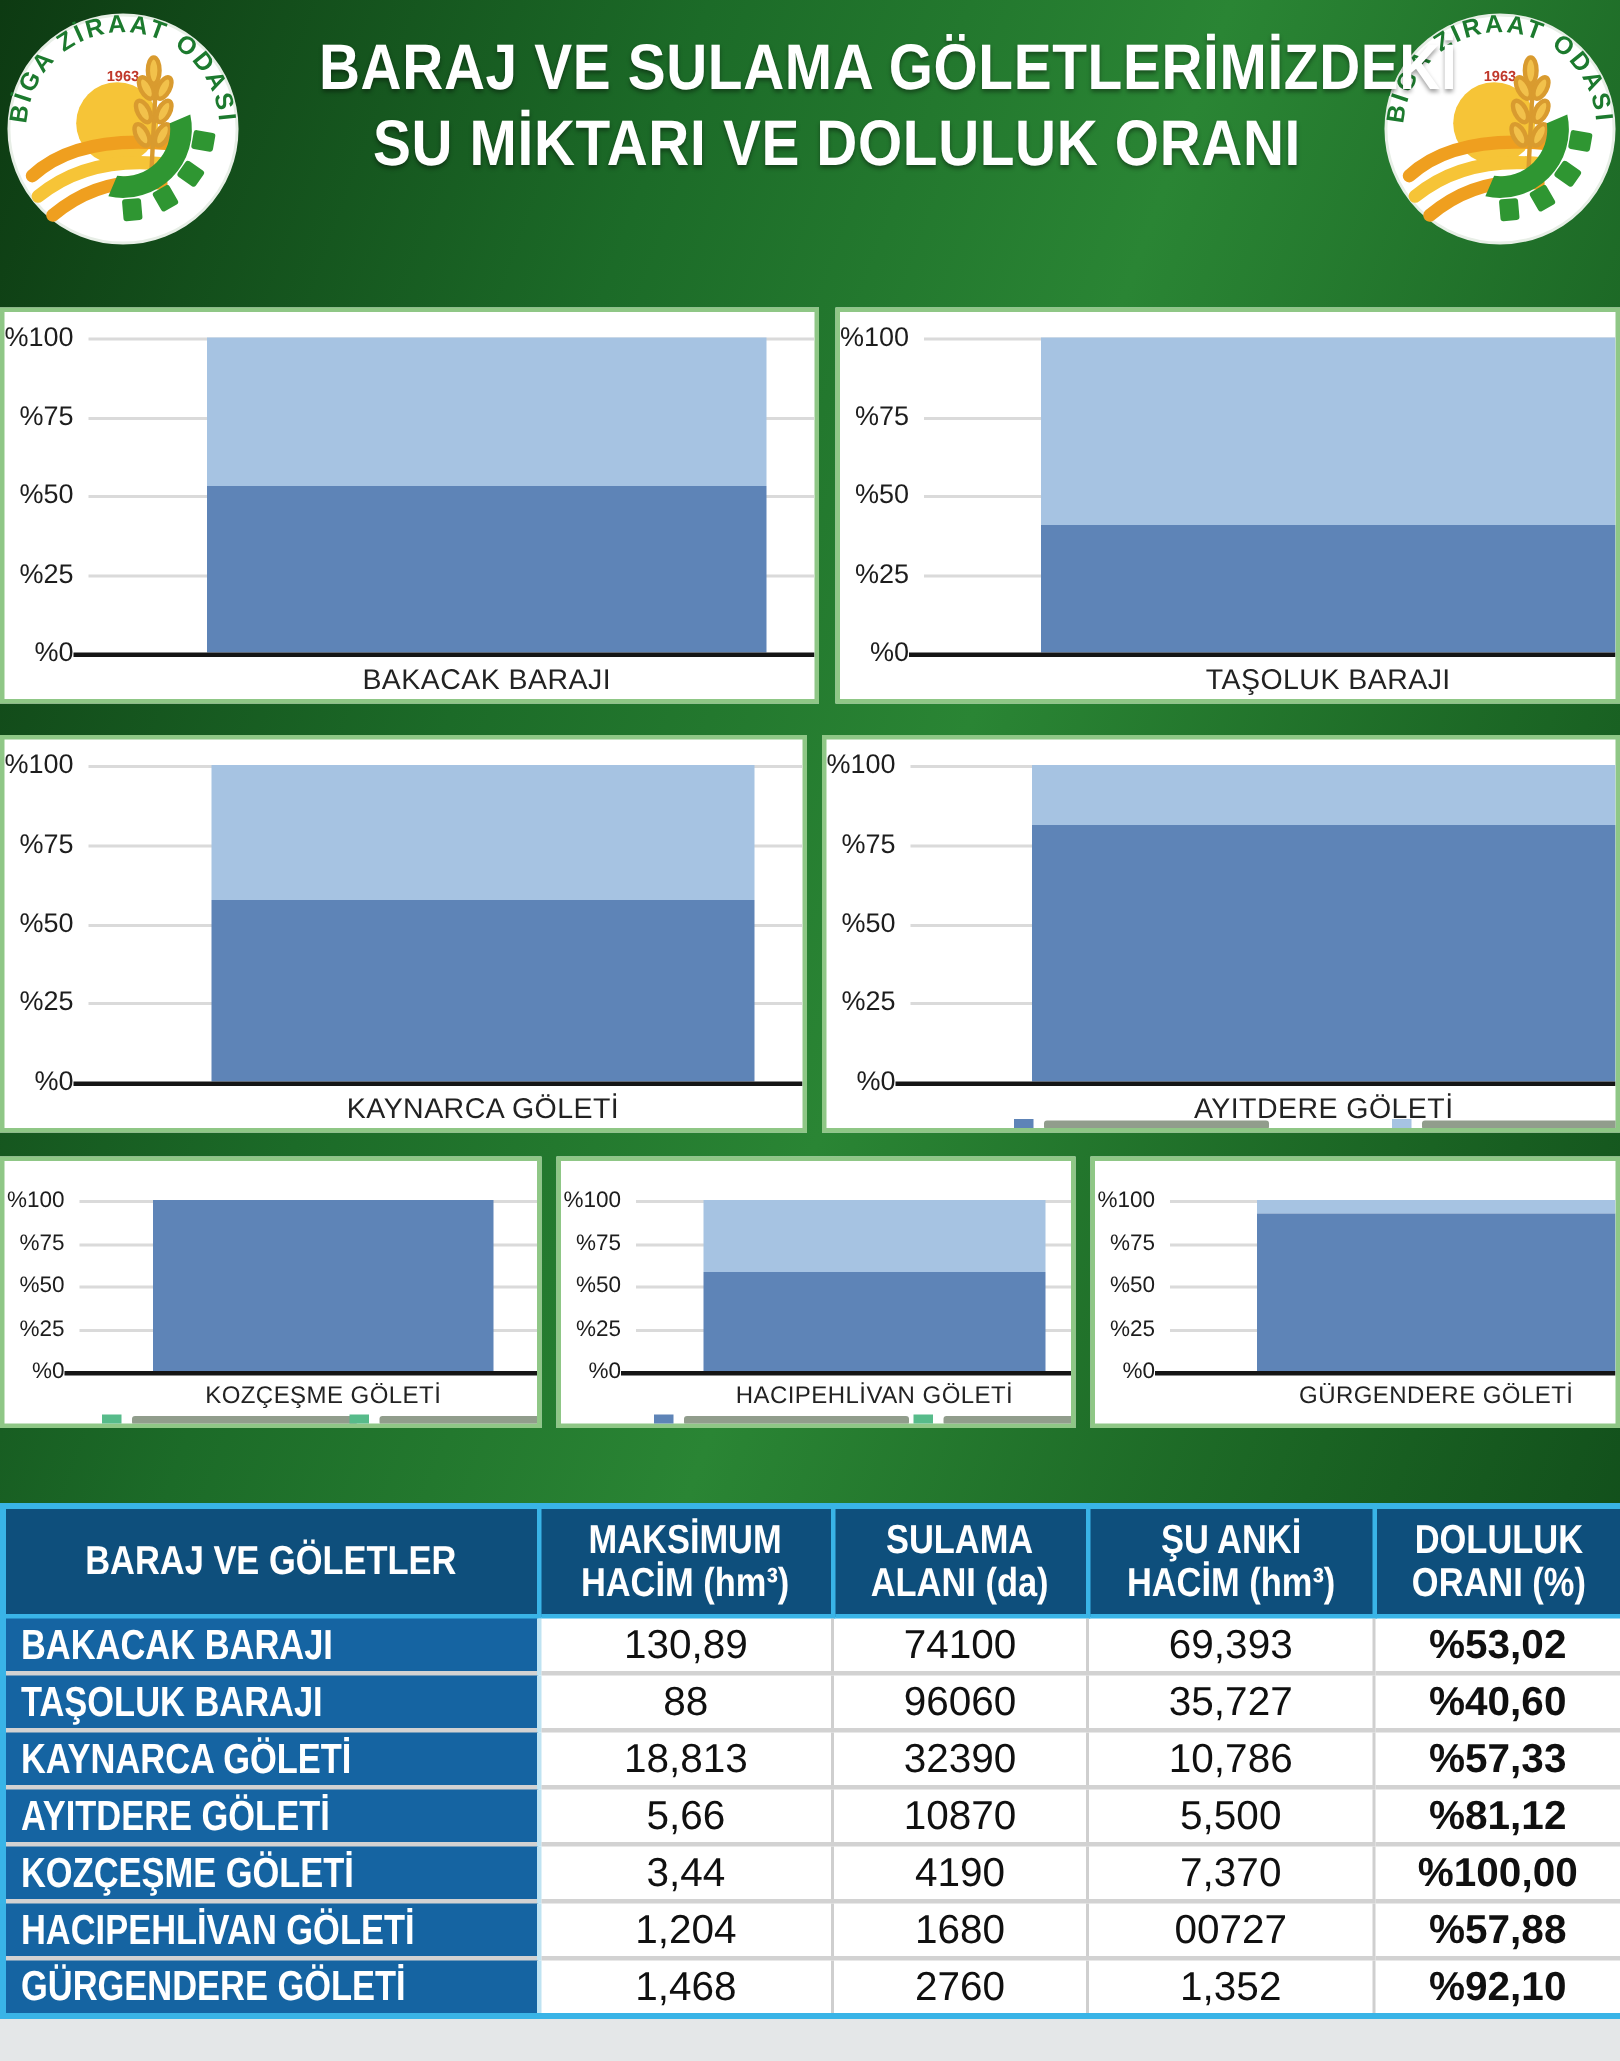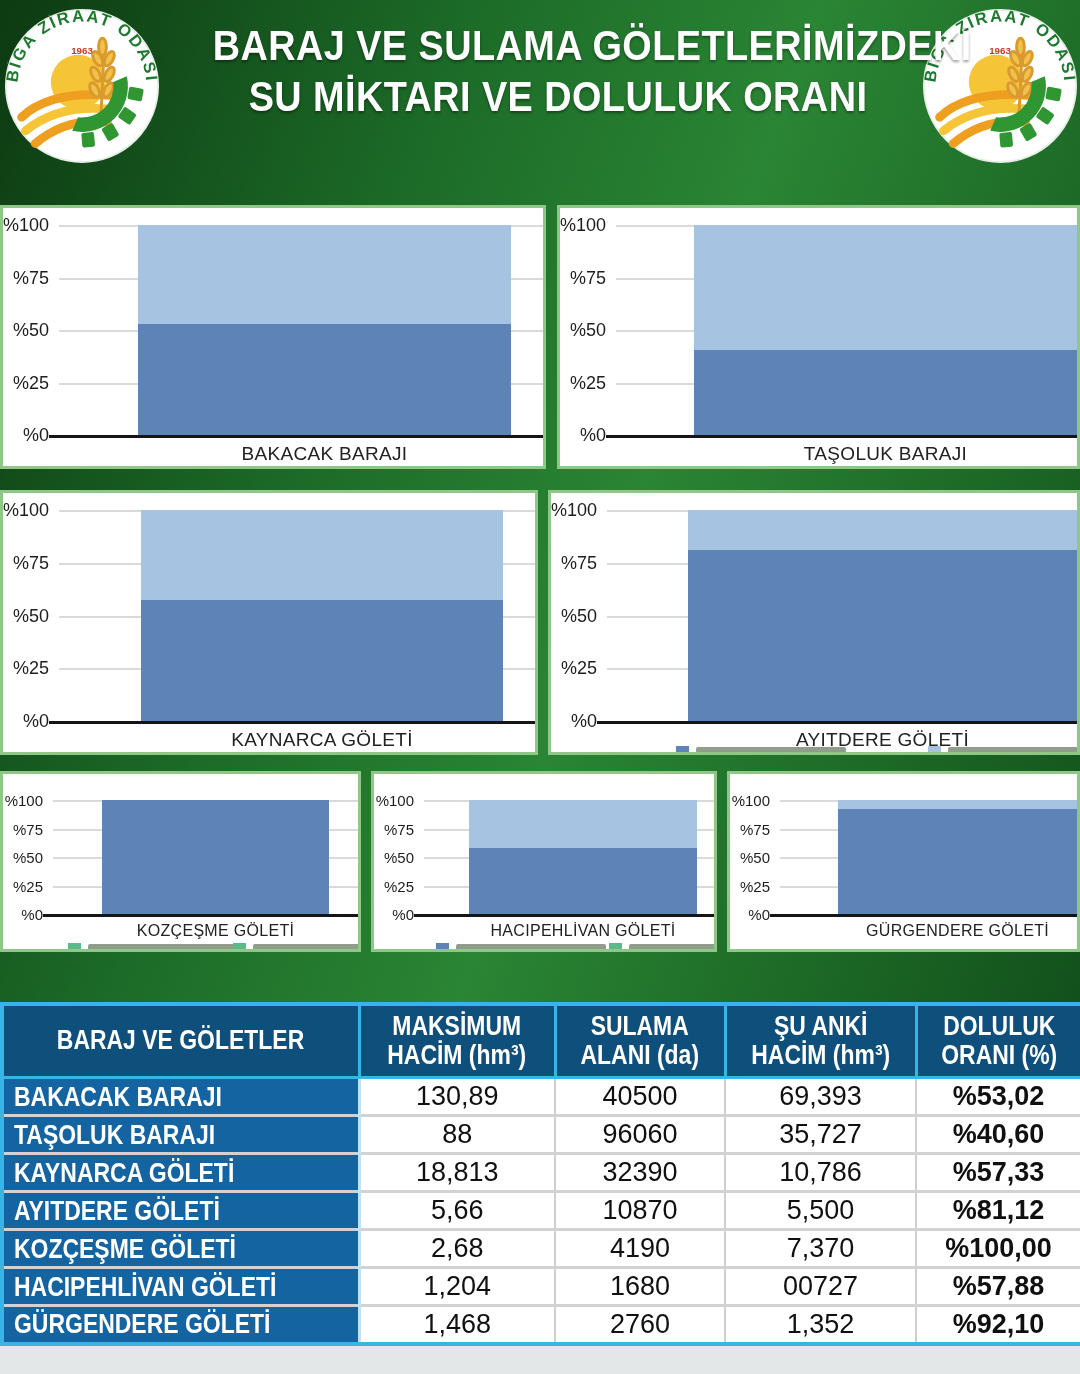--- a/index.html
+++ b/index.html
@@ -282,21 +282,21 @@
             <th><span class="cond">ŞU ANKİ
 HACİM (hm³)</span></th>
             <th><span class="cond">DOLULUK
 ORANI (%)</span></th>
           </tr>
         </thead>
       <tbody id="tbody">
           <tr>
             <th><span class="cond-l">BAKACAK BARAJI</span></th>
             <td>130,89</td>
-            <td>40500</td>
+            <td>74100</td>
             <td>69,393</td>
             <td class="fill">%53,02</td>
           </tr>
           <tr>
             <th><span class="cond-l">TAŞOLUK BARAJI</span></th>
             <td>88</td>
             <td>96060</td>
             <td>35,727</td>
             <td class="fill">%40,60</td>
           </tr>
@@ -309,21 +309,21 @@
           </tr>
           <tr>
             <th><span class="cond-l">AYITDERE GÖLETİ</span></th>
             <td>5,66</td>
             <td>10870</td>
             <td>5,500</td>
             <td class="fill">%81,12</td>
           </tr>
           <tr>
             <th><span class="cond-l">KOZÇEŞME GÖLETİ</span></th>
-            <td>2,68</td>
+            <td>3,44</td>
             <td>4190</td>
             <td>7,370</td>
             <td class="fill">%100,00</td>
           </tr>
           <tr>
             <th><span class="cond-l">HACIPEHLİVAN GÖLETİ</span></th>
             <td>1,204</td>
             <td>1680</td>
             <td>00727</td>
             <td class="fill">%57,88</td>

